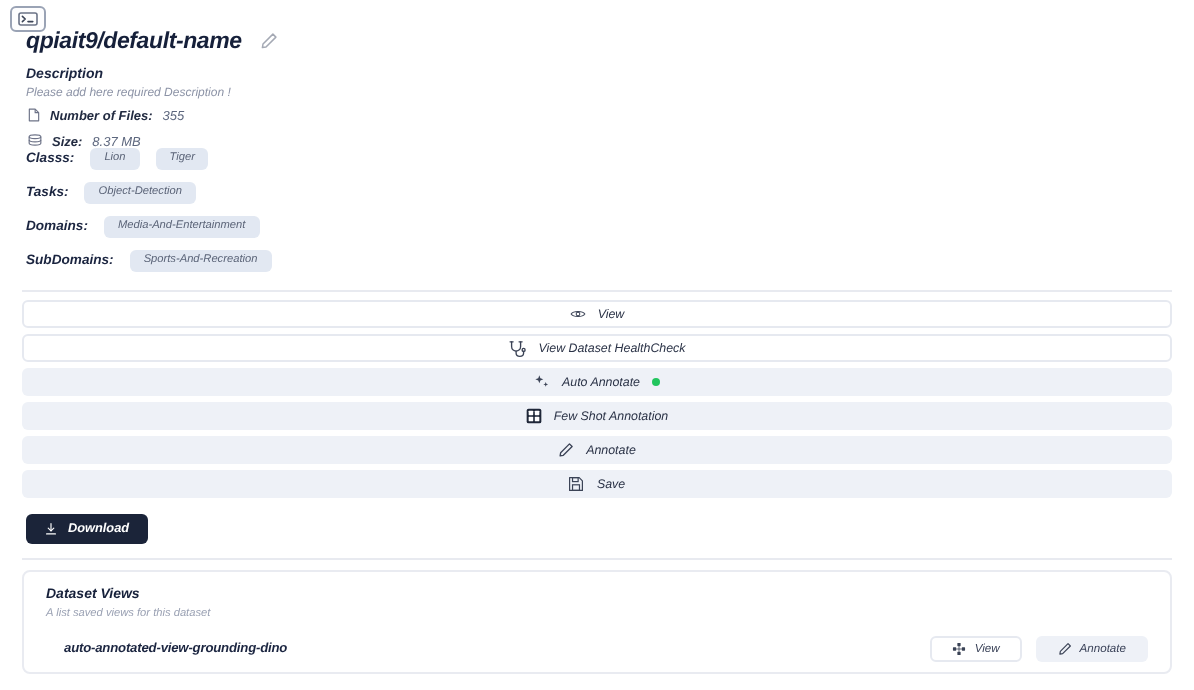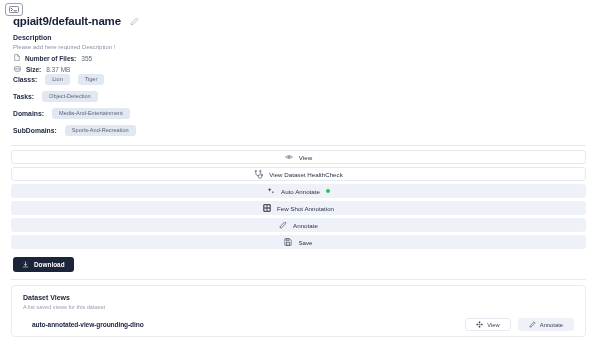--- a/index.html
+++ b/index.html
@@ -14,20 +14,21 @@
     font-family: "Liberation Sans", sans-serif;
     color: #1e2433;
     -webkit-font-smoothing: antialiased;
   }
   .page {
     position: relative;
     width: 597px;
     height: 345px;
     box-sizing: border-box;
     padding: 0;
+    font-style: italic;
   }
 
   
   .top-badge {
     position: absolute;
     left: 5px;
     top: 3px;
     width: 16px;
     height: 11px;
     border: 1px solid #9aa3b5;

